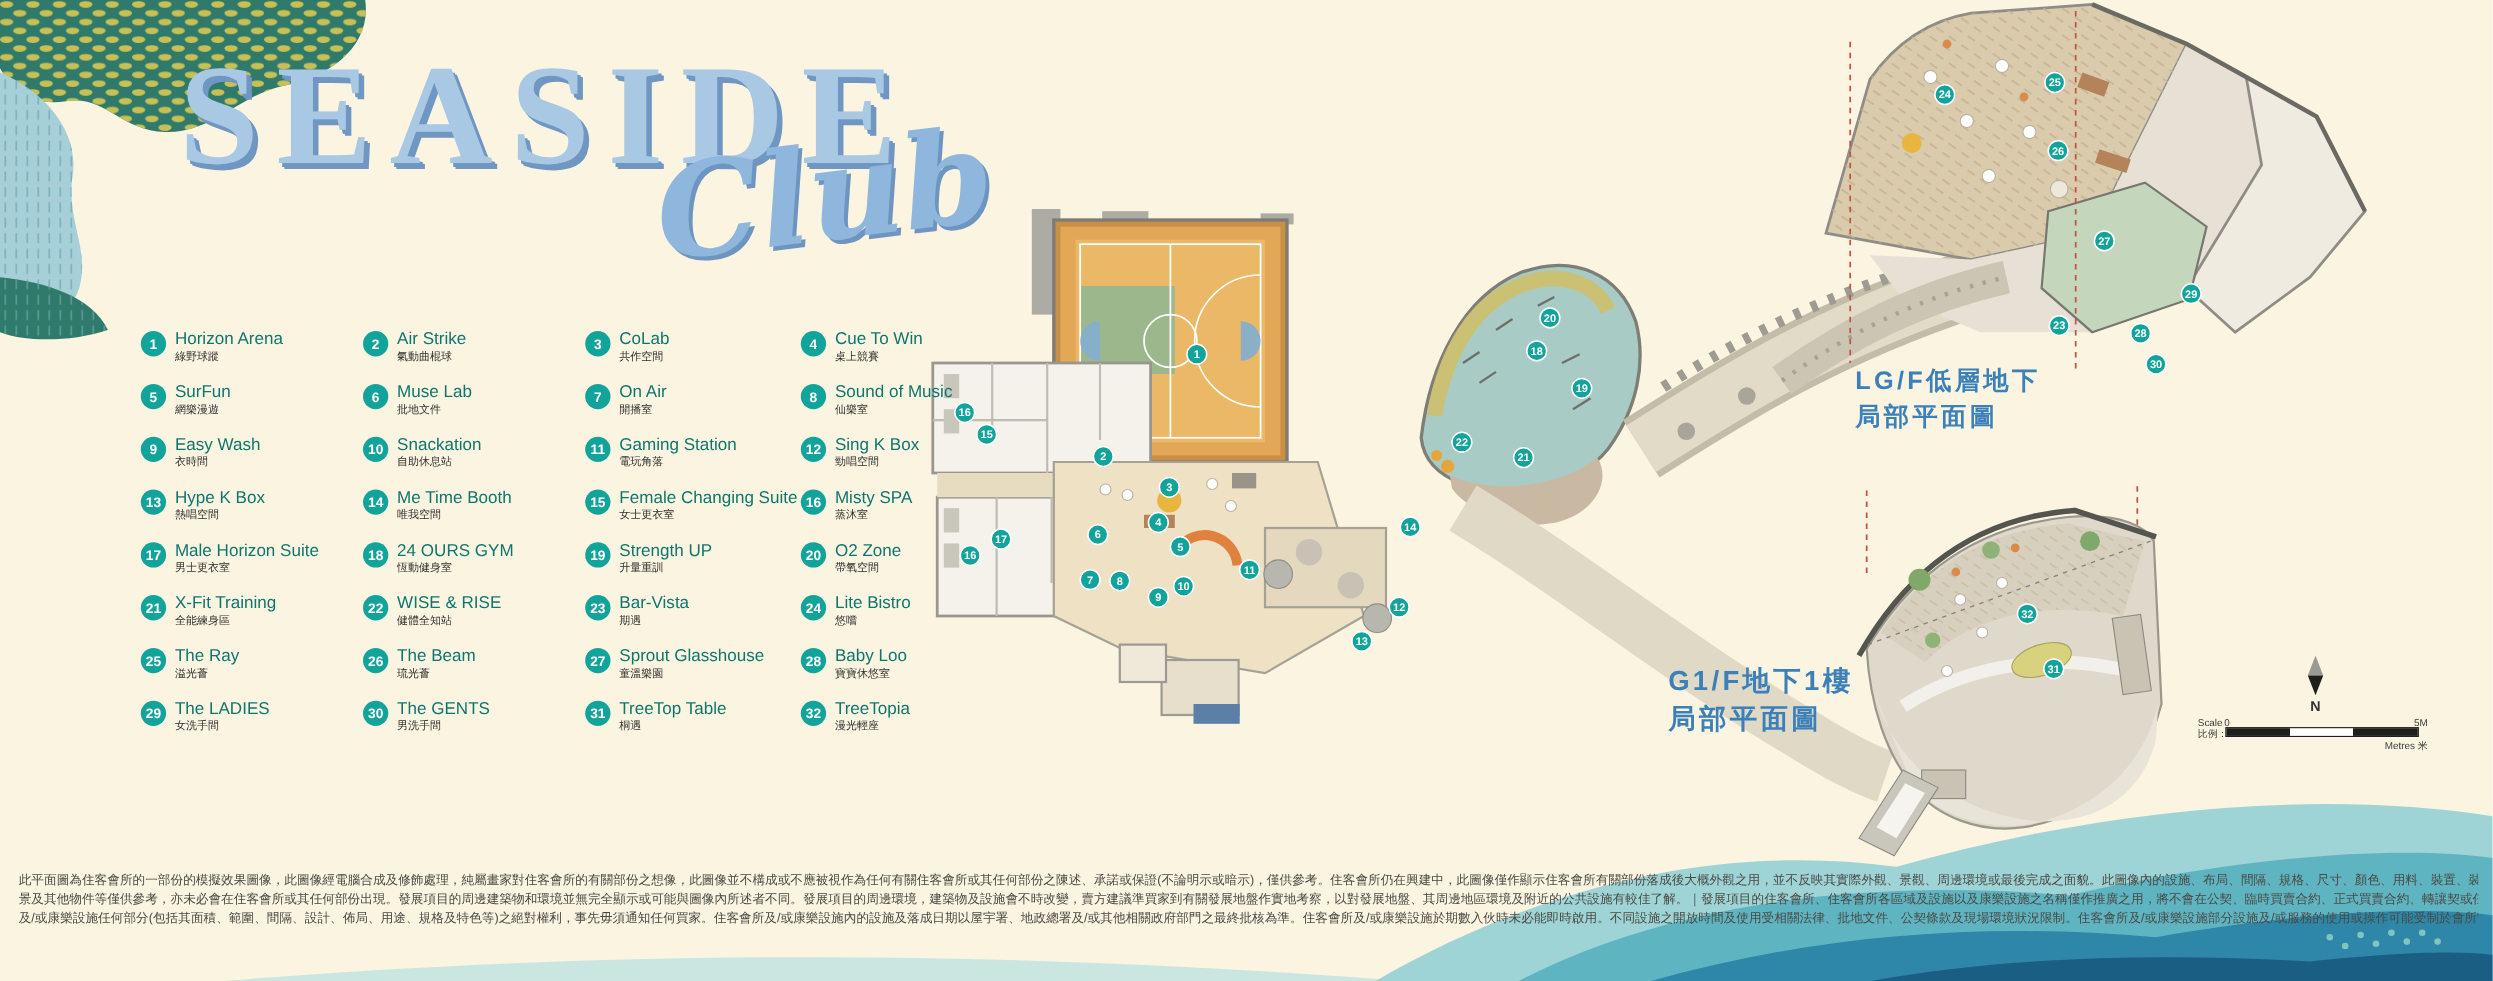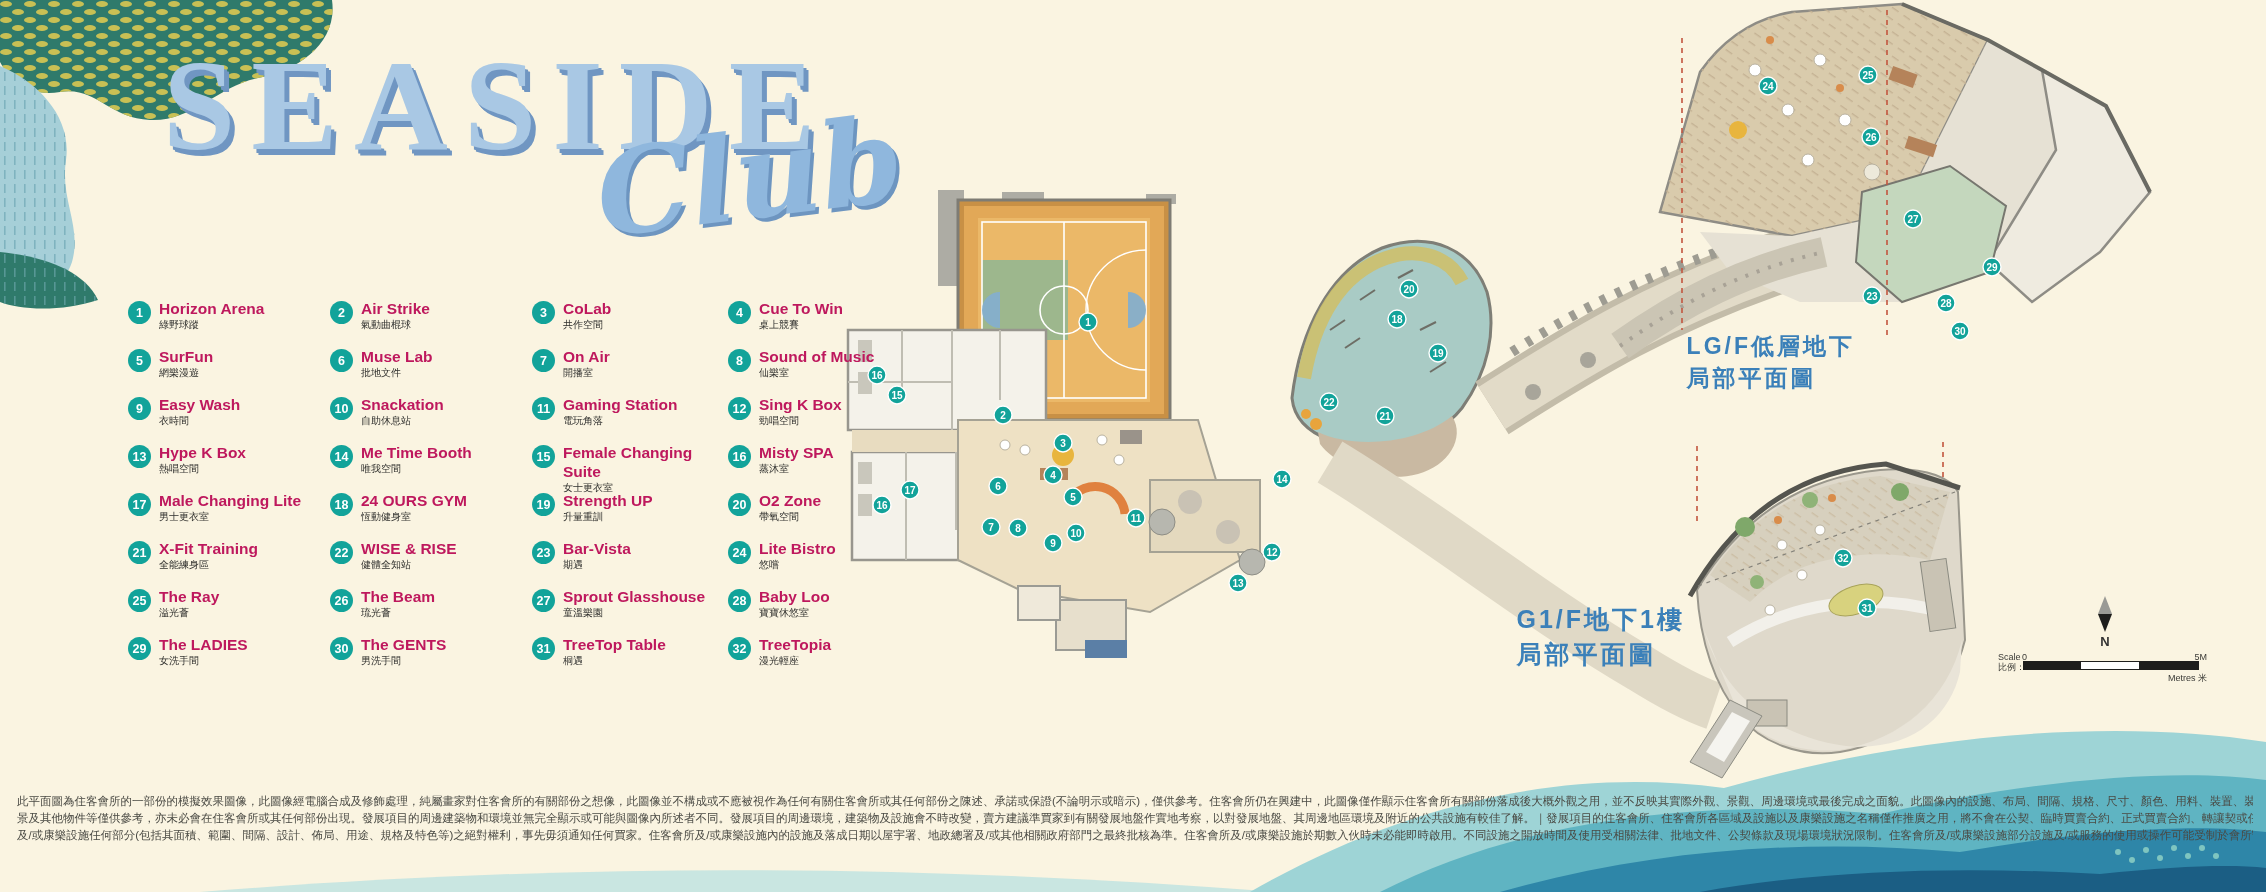--- a/index.html
+++ b/index.html
@@ -16,21 +16,21 @@
     text-shadow:3px 4px 0 #6D95C0;}
   .subtitle{left:122px;top:226px;font-size:35px;font-weight:700;letter-spacing:9px;color:#77886F;}
 
   
   .legend{left:128px;top:300px;display:grid;grid-template-columns:202px 202px 196px 190px;
     grid-template-rows:repeat(8,48px);grid-auto-flow:row;}
   .lg-item{display:flex;align-items:flex-start;gap:8px;}
   .lg-num{flex:0 0 auto;width:23px;height:23px;border-radius:50%;background:#12A39A;color:#fff;
     font-size:12.5px;font-weight:700;display:flex;align-items:center;justify-content:center;margin-top:1px;}
   .lg-txt{display:flex;flex-direction:column;line-height:1.22;}
-  .lg-en{font-size:15.5px;color:#be185d;font-weight:bold;}
+  .lg-en{font-size:15.5px;color:#0f766e;}
   .lg-zh{font-size:10px;color:#2F2F2D;}
 
   
   .floor-label{color:#3B80B9;font-weight:700;text-align:left;line-height:1.4;letter-spacing:3px;}
   .lbl-lgf{right:411px;top:330px;font-size:23px;}
   .lbl-g1f{right:581px;top:602px;font-size:25px;}
 
   
   .compass{left:2090px;top:596px;width:30px;text-align:center;}
   .compass .tri-up{margin:0 auto;width:0;height:0;border-left:7px solid transparent;
@@ -421,21 +421,21 @@
       <div class="lg-item">
         <span class="lg-num">16</span>
         <span class="lg-txt">
           <span class="lg-en">Misty SPA</span>
           <span class="lg-zh">蒸沐室</span>
         </span>
       </div>
       <div class="lg-item">
         <span class="lg-num">17</span>
         <span class="lg-txt">
-          <span class="lg-en">Male Changing Lite</span>
+          <span class="lg-en">Male Horizon Suite</span>
           <span class="lg-zh">男士更衣室</span>
         </span>
       </div>
       <div class="lg-item">
         <span class="lg-num">18</span>
         <span class="lg-txt">
           <span class="lg-en">24 OURS GYM</span>
           <span class="lg-zh">恆動健身室</span>
         </span>
       </div>

